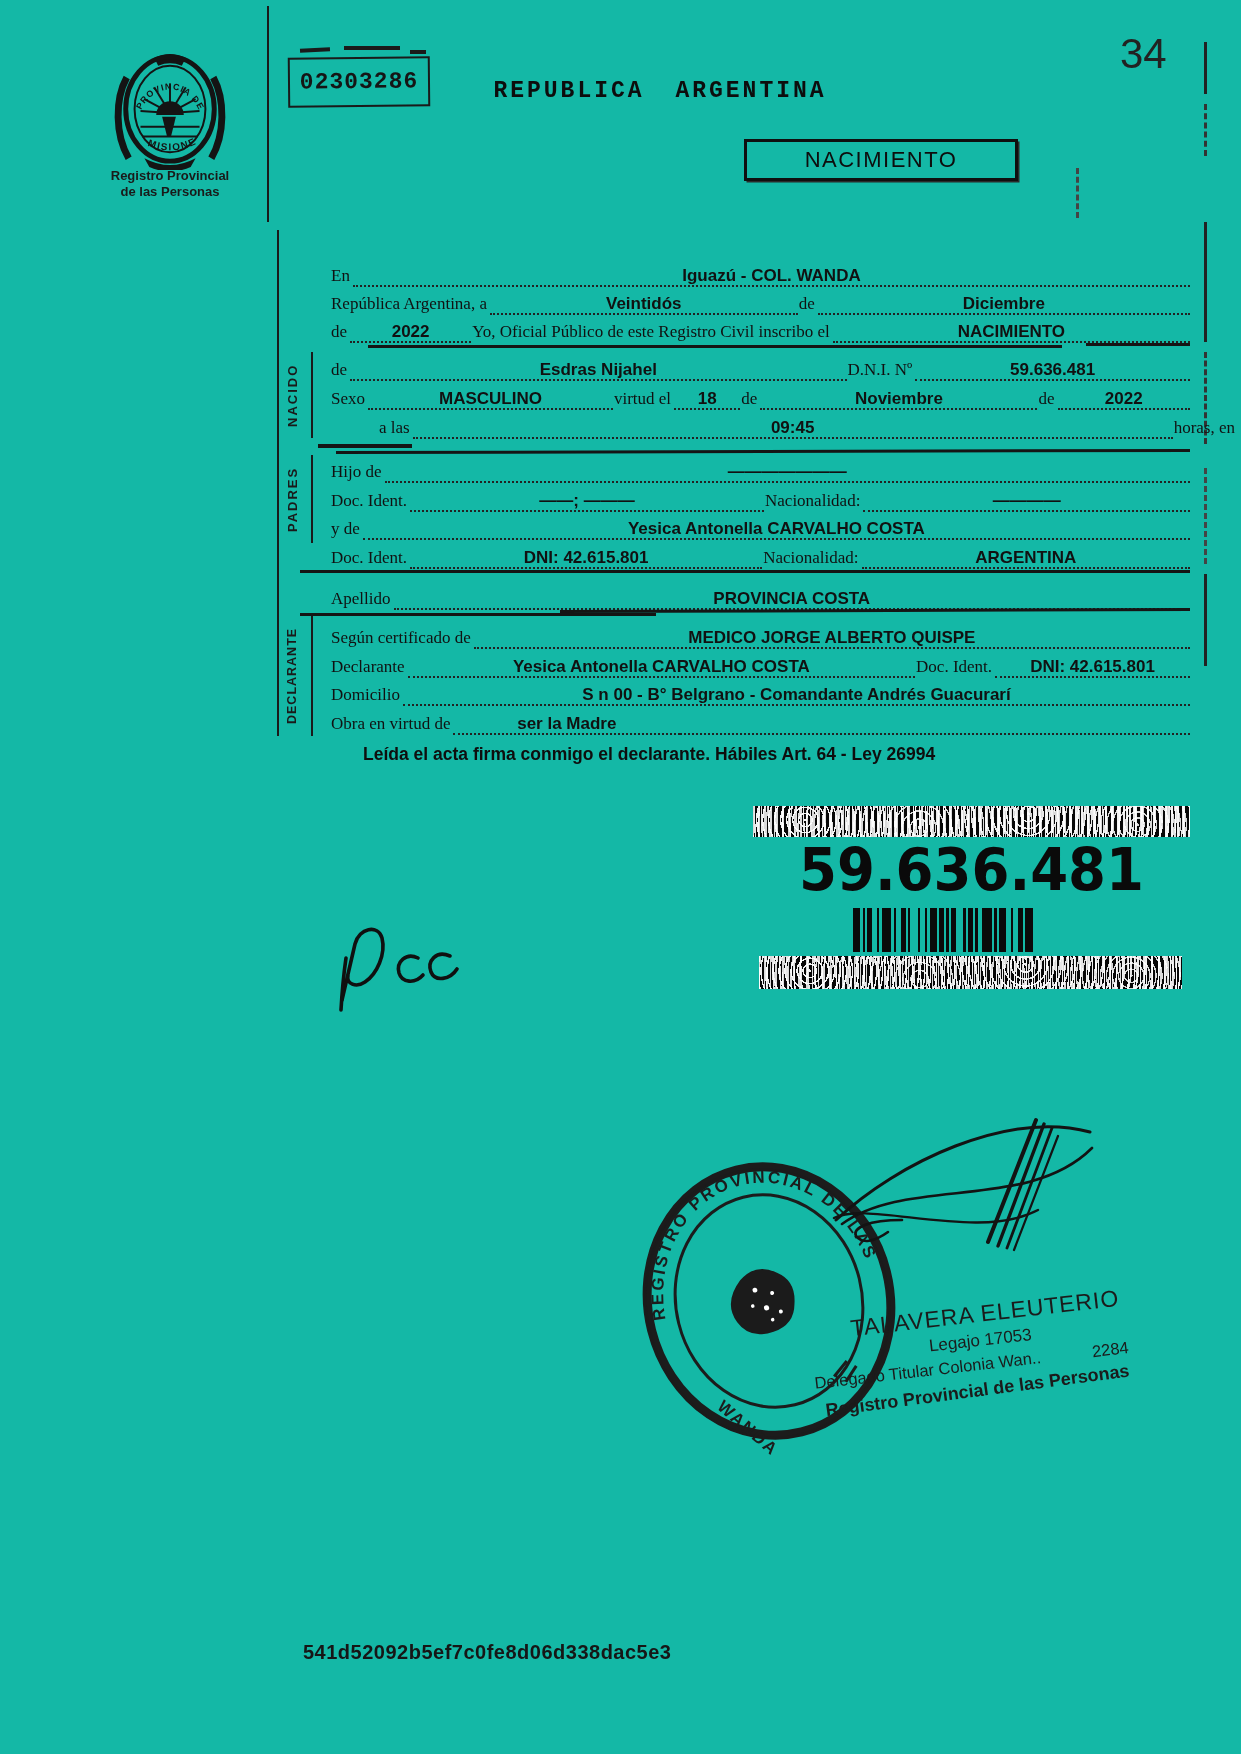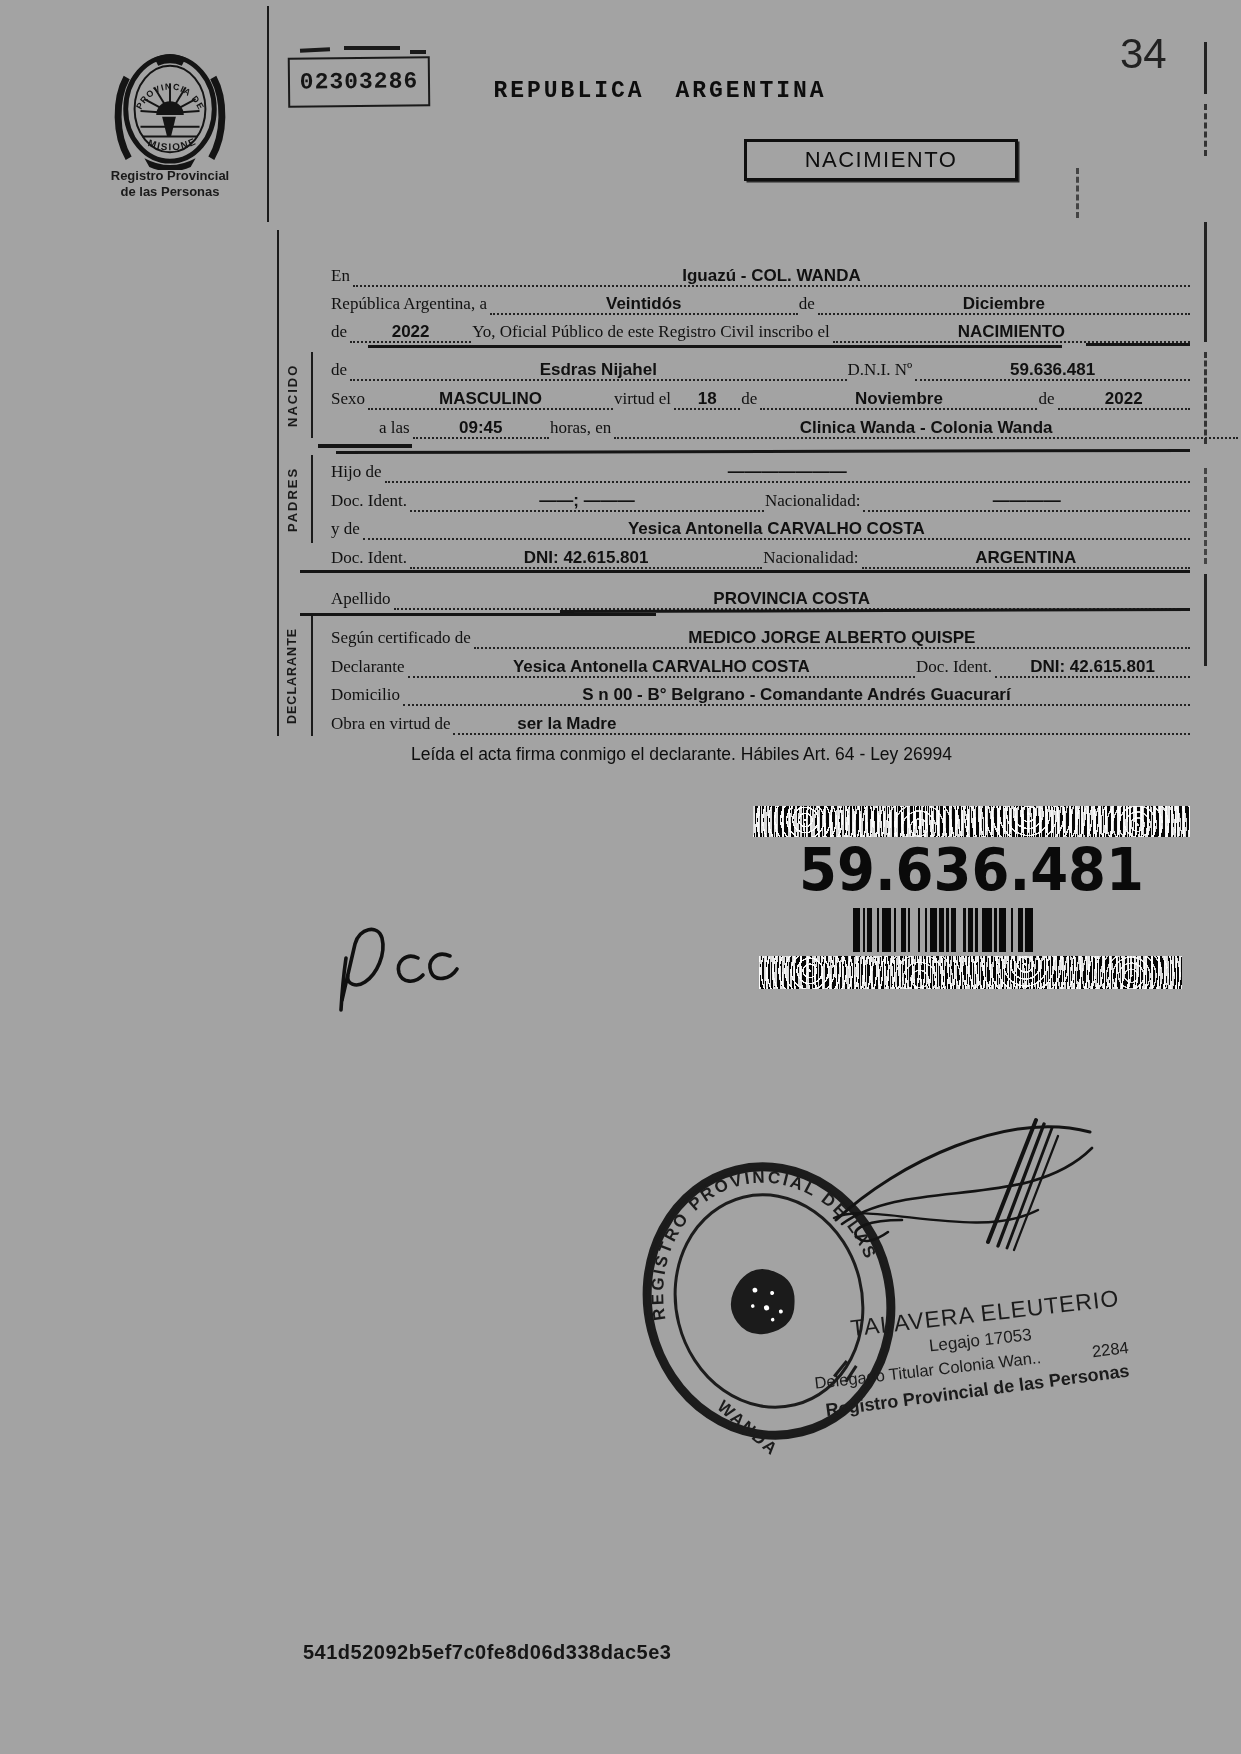--- a/index.html
+++ b/index.html
@@ -1,16 +1,16 @@
 <!DOCTYPE html>
 <html><head>
 <meta charset="utf-8">
 <style>
   html,body{margin:0;padding:0;background:#ffffff;}
-  #page{position:relative;width:1241px;height:1754px;background:#a3a3a3;overflow:hidden;
+  #page{position:relative;width:1241px;height:1754px;background:#14b8a6;overflow:hidden;
         font-family:"Liberation Sans",sans-serif;color:#111;}
   .abs{position:absolute;}
 
   
   #page-number{left:1120px;top:30px;font-size:42px;color:#222;}
   #right-rule-1{left:1204px;top:42px;width:0;height:52px;border-right:3px solid #222;}
   #right-rule-2{left:1204px;top:104px;width:0;height:52px;border-right:3px dashed #333;}
   #right-rule-3{left:1204px;top:222px;width:0;height:120px;border-right:3px solid #222;}
   #right-rule-4{left:1204px;top:352px;width:0;height:92px;border-right:3px dashed #333;}
   #right-rule-5{left:1204px;top:468px;width:0;height:96px;border-right:3px dashed #444;}
@@ -68,21 +68,21 @@
 
   .ln{background:#151515;}
   #div-a{left:368px;top:345px;width:694px;height:3px;}
   #div-a2{left:1086px;top:343px;width:104px;height:2.5px;}
   #div-b1{left:318px;top:444px;width:94px;height:4px;}
   #div-b2{left:336px;top:450px;width:854px;height:2.5px;transform:rotate(-.15deg);}
   #div-c{left:300px;top:570px;width:890px;height:3px;}
   #div-d1{left:300px;top:613px;width:356px;height:3px;}
   #div-d2{left:560px;top:609px;width:630px;height:2.5px;transform:rotate(-.2deg);}
 
-  #closing-line{left:363px;top:744px;font-size:17.5px;font-weight:normal;color:#0e0e0e;margin-left:48px;}
+  #closing-line{left:363px;top:744px;font-size:17.5px;font-weight:bold;color:#0e0e0e;}
 
   
   #sticker{left:753px;top:806px;width:437px;height:186px;}
   .guilloche{position:absolute;left:0;width:437px;height:31px;background:
      repeating-radial-gradient(circle at 12% 45%, rgba(255,255,255,.95) 0 1.4px, transparent 1.4px 6px),
      repeating-radial-gradient(circle at 38% 70%, rgba(255,255,255,.85) 0 1.4px, transparent 1.4px 8px),
      repeating-radial-gradient(circle at 63% 25%, rgba(255,255,255,.9) 0 1.5px, transparent 1.5px 7px),
      repeating-radial-gradient(circle at 88% 60%, rgba(255,255,255,.85) 0 1.4px, transparent 1.4px 6px),
      #070707;}
   #strip-top{top:0;}
@@ -208,21 +208,20 @@
         <span class="fvalue" style="flex-grow: 1;">18</span>
         <span class="flabel">de</span>
         <span class="fvalue" style="flex-grow: 4;">Noviembre</span>
         <span class="flabel">de</span>
         <span class="fvalue" style="flex-grow: 2;">2022</span>
       </div>
       <div class="frow" style="top: 414px; margin-left: 48px;">
         <span class="flabel">a las</span>
         <span class="fvalue" style="flex-grow: 2;">09:45</span>
         <span class="flabel">horas, en</span>
-        <span class="fvalue" style="flex-grow: 8;">Clinica Wanda - Colonia Wanda</span>
       </div>
       <div class="frow" style="top: 458px;">
         <span class="flabel">Hijo de</span>
         <span class="fvalue" style="flex-grow: 10;">———————</span>
       </div>
       <div class="frow" style="top: 487px;">
         <span class="flabel">Doc. Ident.</span>
         <span class="fvalue" style="flex-grow: 4;">——; ———</span>
         <span class="flabel">Nacionalidad:</span>
         <span class="fvalue" style="flex-grow: 4;">————</span>

